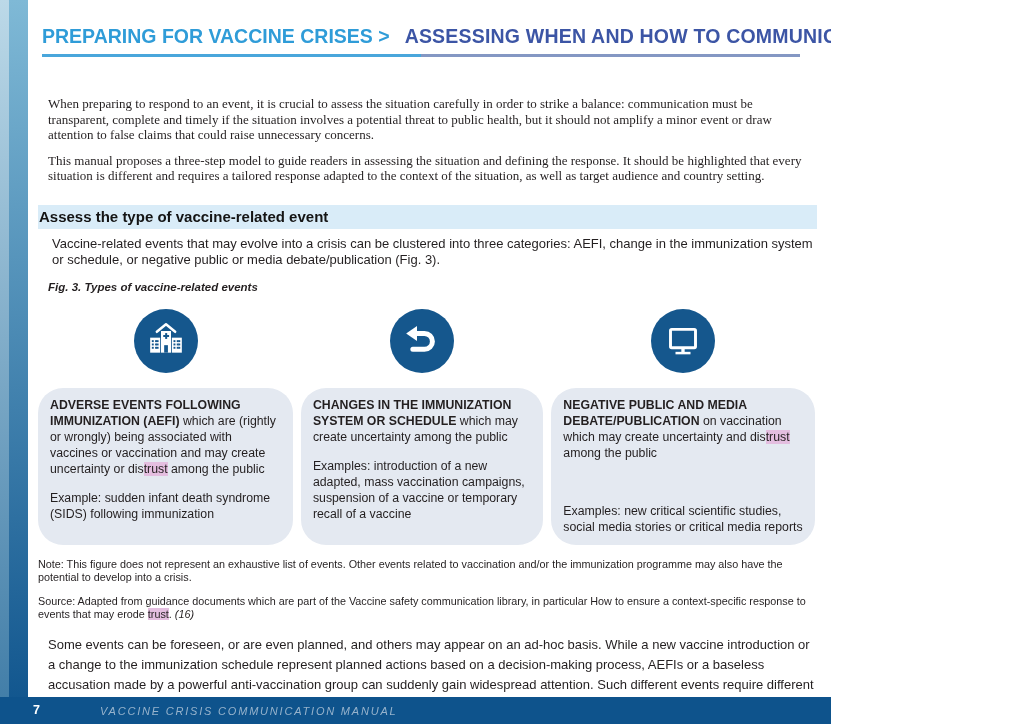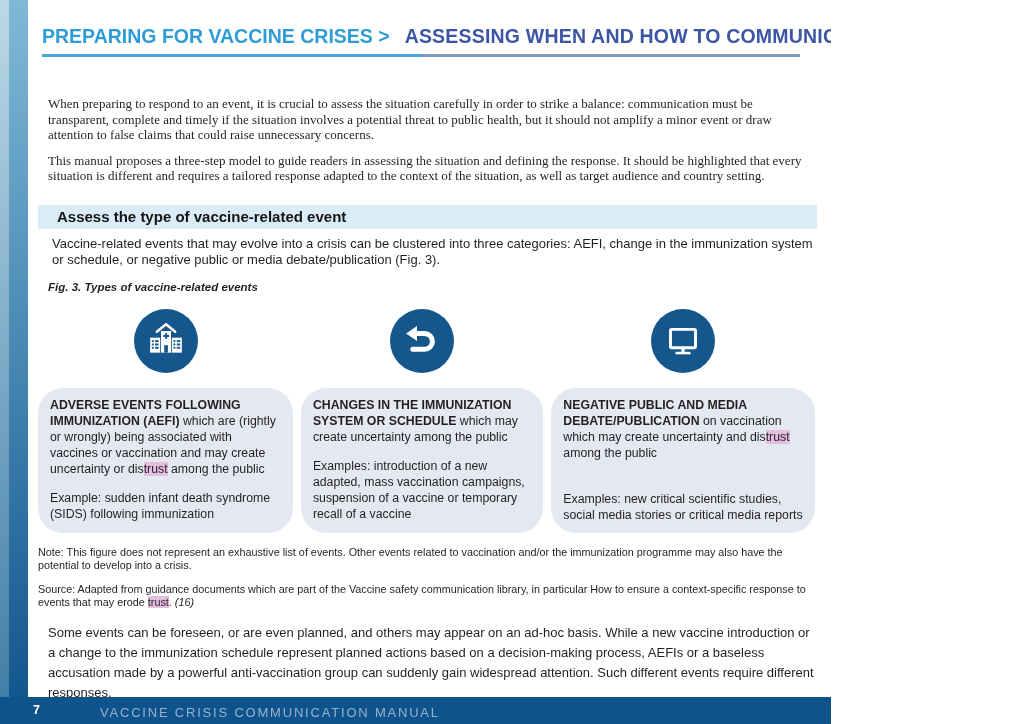--- a/index.html
+++ b/index.html
@@ -39,21 +39,21 @@
   }
 
   
   .body-p { margin: 0 16px 0 20px; font-size: 13px; line-height: 15.6px; font-family: Liberation Serif, serif; }
   .p1 { margin-top: 39px; }
   .p2 { margin-top: 10px; }
 
   
   .section-band {
     margin: 21px 14px 0 10px; background: #d9ecf8;
-    padding: 3px 8px 4px 19px; font-size: 15px; font-weight: bold; color: #141414;
+    padding: 3px 8px 4px 1px; font-size: 15px; font-weight: bold; color: #141414;
   }
   .section-body { margin: 7px 16px 0 24px; font-size: 13px; line-height: 15.6px; }
   .fig-caption { margin: 14px 0 0 20px; font-size: 11.5px; font-weight: bold; font-style: italic; color: #231f20; }
 
   
   .figure-wrap { margin: 16px 16px 0 10px; }
   .icons-row { display: flex; gap: 8px; }
   .icon-cell { display: flex; justify-content: center; align-items: center; }
   .flex-a { flex: 316 0 0; } .flex-b { flex: 299 0 0; } .flex-c { flex: 328 0 0; }
   .icon-circle {
@@ -61,38 +61,38 @@
     background: #15578d; display: flex; align-items: center; justify-content: center;
   }
   .columns-row { display: flex; gap: 8px; margin-top: 15px; }
   .fig-col {
     background: #e4e9f1; box-sizing: border-box;
     padding: 9px 12px 10px 12px; min-height: 141px;
     font-size: 12.3px; line-height: 16px; border-radius: 25px;
   }
   .col-title { font-weight: bold; }
   .col-example { margin-top: 13px; }
-  .col-example.gap-large { margin-top: 30px; }
+  .col-example.gap-large { margin-top: 42px; }
   mark.hl { background: #e4bee0; color: inherit; padding: 0; }
 
   
   .note-line { margin: 13px 16px 0 10px; font-size: 10.8px; line-height: 13px; }
   .source-line { margin: 11px 16px 0 10px; font-size: 10.8px; line-height: 13px; }
   .ref-italic { font-style: italic; }
 
   
   .closing-p { margin: 14px 16px 0 20px; font-size: 13px; line-height: 20px; }
 
   
   .footer-bar {
     position: absolute; left: 0; bottom: 0; width: 1024px; height: 27px;
     background: #0e538c;
   }
   .footer-page-num { position: absolute; left: 33px; top: 6px; color: #ffffff; font-weight: bold; font-size: 12.5px; }
-  .footer-manual-title { position: absolute; left: 100px; top: 8px; color: #97b3cc; font-size: 13px; letter-spacing: 1.8px; }
+  .footer-manual-title { position: absolute; left: 100px; top: 8px; color: #97b3cc; font-size: 11px; letter-spacing: 1.8px; font-style: italic; }
 </style>
 </head>
 <body>
 
 <div class="screen">
   <div class="side-strip-outer"></div>
   <div class="side-strip-inner"></div>
 
   <div class="content">
 

